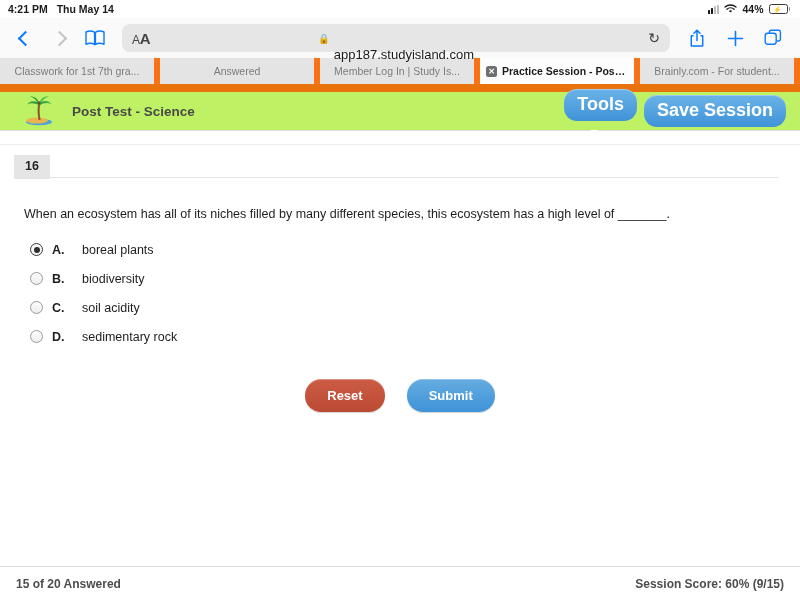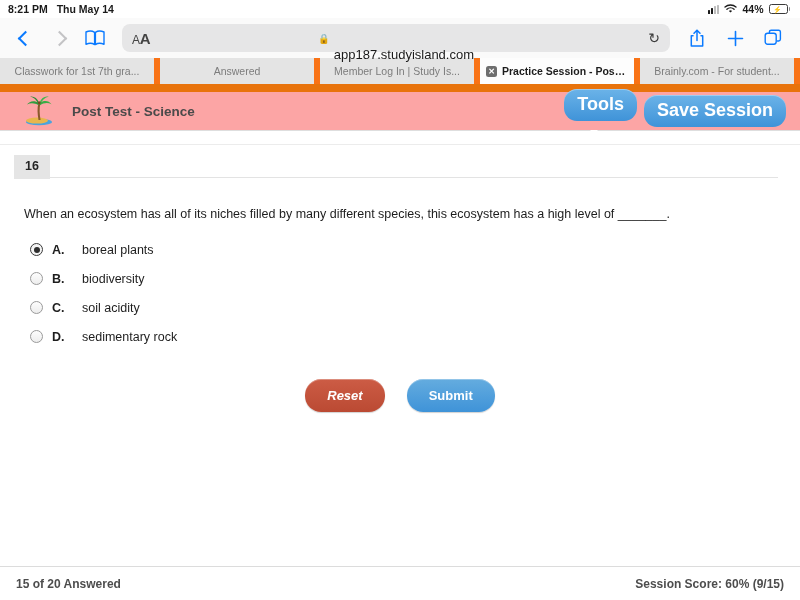--- a/index.html
+++ b/index.html
@@ -78,21 +78,21 @@
     width: 11px; height: 11px; flex: 0 0 11px; border-radius: 2.5px;
     background: #6e6e6e; color: #fff; font-size: 8px; line-height: 11px;
     text-align: center; font-weight: bold;
   }
 
   
   .brandbar { height: 8px; flex: 0 0 8px; background: #e8730c; }
 
   
   .appheader {
-    height: 39px; flex: 0 0 39px; background: #fca5a5;
+    height: 39px; flex: 0 0 39px; background: #bef264;
     display: flex; align-items: center; padding: 0 14px 0 18px;
     border-bottom: 1px solid #dedede;
   }
   .logo { width: 40px; height: 32px; flex: 0 0 40px; position: relative; }
   .apptitle { font-size: 13.5px; font-weight: bold; color: #4a4a4a; margin-left: 14px; }
   .hdr-btns { margin-left: auto; display: flex; align-items: center; gap: 7px; }
   .pill {
     background: linear-gradient(#6bb3e8, #3f93d8);
     color: #fff; font-size: 18px; font-weight: bold;
     border: none; border-radius: 13px; padding: 5px 13px 6px;
@@ -129,38 +129,38 @@
     width: 6px; height: 6px; border-radius: 50%; background: #2e2e2e;
   }
   .clet { font-weight: bold; width: 24px; flex: 0 0 24px; }
   .ctext { margin-left: 6px; }
   .actions { display: flex; justify-content: center; gap: 22px; padding-top: 28px; }
   .btn-big {
     border: none; border-radius: 16px; color: #fff; font-size: 13px; font-weight: bold;
     padding: 9px 22px; cursor: pointer;
     box-shadow: inset 0 1px 0 rgba(255,255,255,.3), 0 1px 1px rgba(0,0,0,.18);
   }
-  .btn-reset { background: linear-gradient(#cc5c45, #bb4a33); font-style: italic; }
+  .btn-reset { background: linear-gradient(#cc5c45, #bb4a33); }
   .btn-submit { background: linear-gradient(#64acdf, #3f93d8); }
 
   
   .footer {
     height: 34px; flex: 0 0 34px; background: #fff; border-top: 1px solid #dcdcdc;
     display: flex; align-items: center; justify-content: space-between;
     padding: 0 16px; font-size: 12px; font-weight: bold; color: #4d4d4d;
   }
 </style>
 </head>
 <body>
 
 <div id="app">
 
   <div class="statusbar">
     <div class="sb-left">
-      <span>8:21 PM</span>
+      <span>4:21 PM</span>
       <span>Thu May 14</span>
     </div>
     <div class="sb-right">
       <span class="sig">
           <i></i>
           <i></i>
           <i></i>
           <i></i>
         </span>
       <svg width="13" height="10" viewBox="0 0 13 10">

